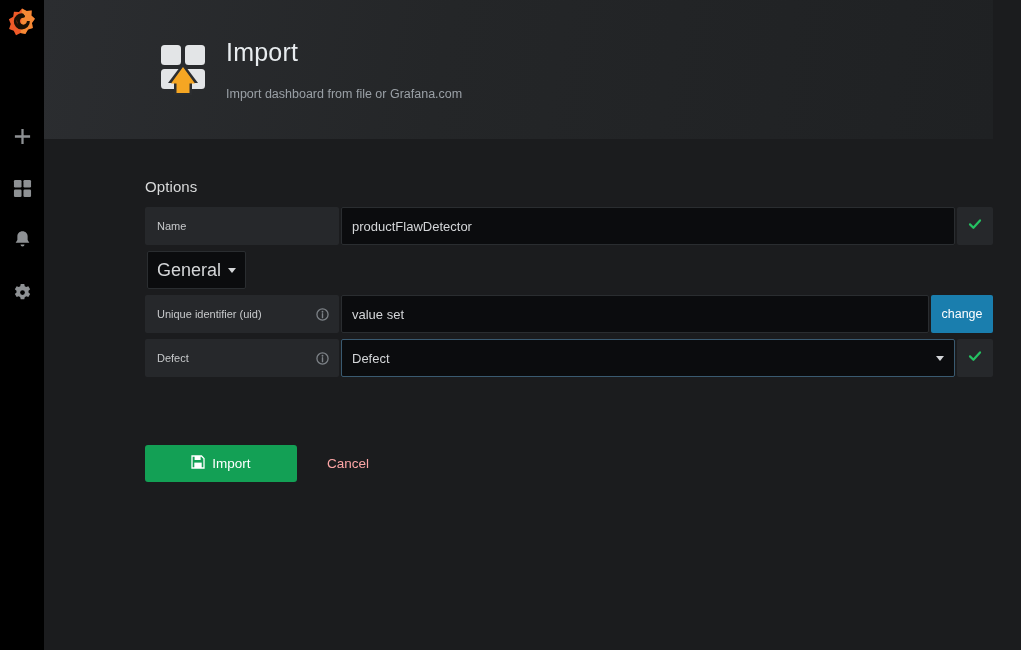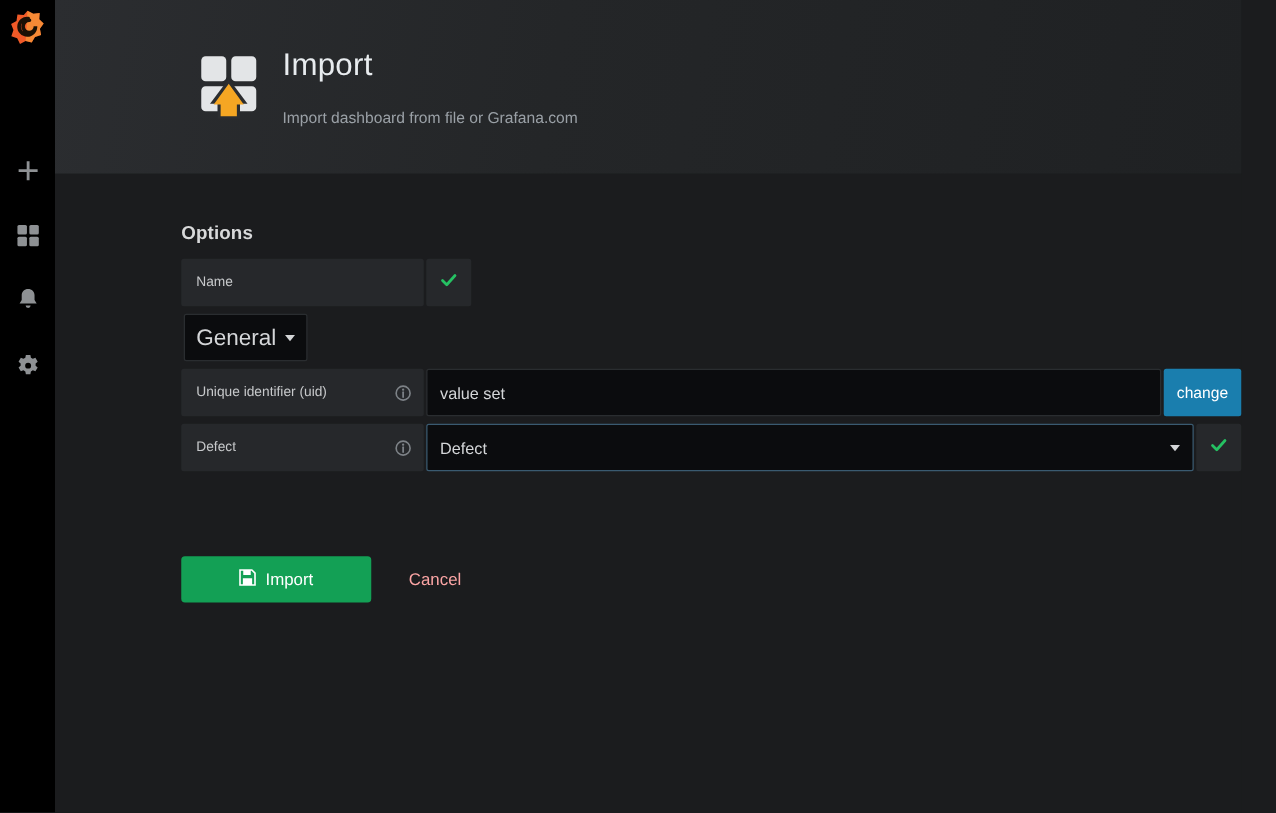--- a/index.html
+++ b/index.html
@@ -56,21 +56,21 @@
   }
   .page-subtitle {
     font-size: 12.5px; color: #9aa0a6;
     line-height: 18px; margin-top: 18px;
   }
 
   
   .content { padding: 38px 0 0 101px; }
   .section-title {
     font-size: 15px; color: #d8d9da;
-    margin-bottom: 12px; letter-spacing: .1px; font-weight: bold;
+    margin-bottom: 12px; letter-spacing: .1px;
   }
   .form { width: 848px; }
   .form-row {
     display: flex; align-items: stretch;
     height: 38px; margin-bottom: 6px;
   }
   .field-label {
     width: 194px; flex: 0 0 194px;
     background: #26282b;
     border-radius: 2px;
@@ -231,20 +231,23 @@
     </header>
 
     <div class="content">
       <div class="section-title">Options</div>
 
       <div class="form">
 
         <div class="form-row">
           <div class="field-label">
             <span class="lbl">Name</span>
+          </div>
+          <div class="field-input">
+            <span>productFlawDetector</span>
           </div>
           <div class="valid-box">
             <span>
               <svg width="14" height="14" viewBox="0 0 14 14">
                 <path d="M2 7.4 L5.4 10.8 L12 3.4" fill="none" stroke="#25c162" stroke-width="2.2" stroke-linecap="round" stroke-linejoin="round"></path>
               </svg>
             </span>
           </div>
         </div>
 

